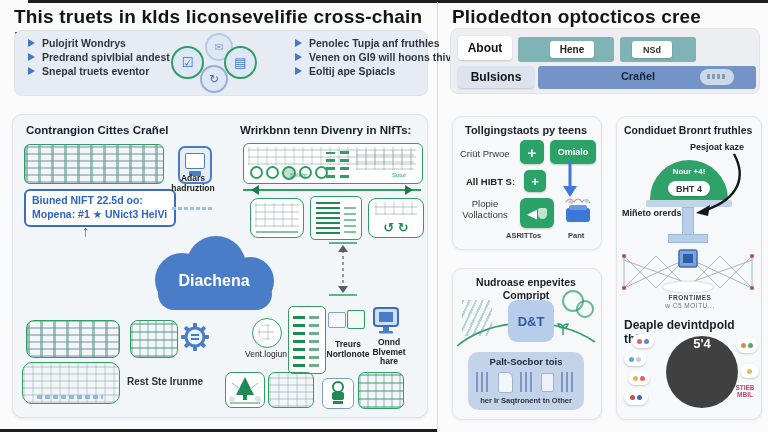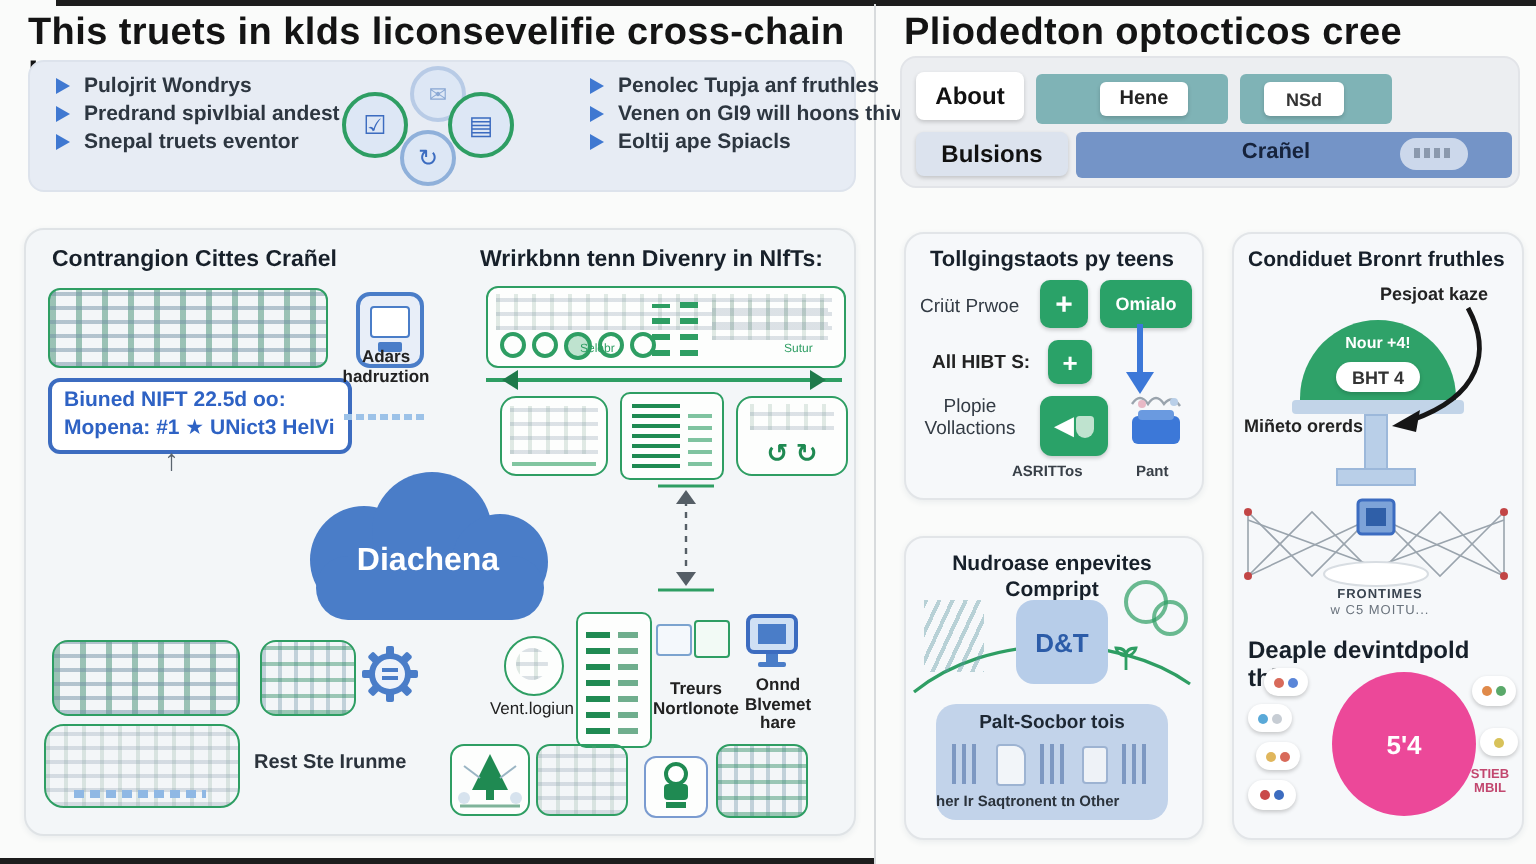--- a/index.html
+++ b/index.html
@@ -348,21 +348,21 @@
         <circle cx="132" cy="46" r="2" fill="#c24545"></circle>
       <ellipse cx="68" cy="45" rx="26" ry="6" fill="#ffffff" stroke="#d8dde2"></ellipse>
       <rect x="59" y="8" width="18" height="17" rx="2" fill="#7da3d8" stroke="#3c6cc0" stroke-width="1.5"></rect>
       <rect x="63" y="12" width="10" height="9" fill="#2f5fa8"></rect>
     </svg>
   </div>
   <div class="abs caps" style="left:640px;top:294px;width:100px;">FRONTIMES</div>
   <div class="abs caps" style="left:640px;top:302px;width:100px;font-weight:normal;color:#6a737d;">w C5 MOITU...</div>
 
   <div class="abs" style="left:624px;top:318px;width:134px;font-weight:bold;font-size:12px;color:#17202a;">Deaple devintdpold thils</div>
-  <div class="abs" style="left:666px;top:336px;width:72px;height:72px;border-radius:50%;background:#ec4899;display:flex;align-items:center;justify-content:center;">
+  <div class="abs" style="left:666px;top:336px;width:72px;height:72px;border-radius:50%;background:#404040;display:flex;justify-content:center;">
     <span style="color:#fff;font-weight:bold;font-size:13px;">5'4</span>
   </div>
   <div class="sat" style="left:632px;top:334px;width:22px;height:14px;">
       <span class="dot" style="background:#d86a5a;"></span>
       <span class="dot" style="background:#5a86d8;"></span>
     </div>
   <div class="sat" style="left:624px;top:352px;width:22px;height:14px;">
       <span class="dot" style="background:#5aa9d8;"></span>
       <span class="dot" style="background:#c7cdd4;"></span>
     </div>
@@ -412,16 +412,16 @@
 
   <div class="abs" style="left:468px;top:352px;width:116px;height:58px;background:#c2d3ea;border-radius:10px;">
     <div style="margin-top:4px;text-align:center;font-weight:bold;font-size:9.5px;color:#1d2733;">Palt-Socbor tois</div>
     <div style="position:absolute;left:8px;top:19px;width:100px;height:22px;display:flex;gap:7px;align-items:center;">
       <div style="width:18px;height:20px;background:repeating-linear-gradient(90deg,#7d98c2 0 2px,transparent 2px 5px);"></div>
       <div style="width:16px;height:19px;background:#f2f5f9;border-radius:2px 6px 2px 2px;border:1px solid #9db3d2;"></div>
       <div style="width:18px;height:20px;background:repeating-linear-gradient(90deg,#7d98c2 0 2px,transparent 2px 5px);"></div>
       <div style="width:14px;height:17px;background:#eef2f7;border:1px solid #9db3d2;border-radius:2px;"></div>
       <div style="width:18px;height:20px;background:repeating-linear-gradient(90deg,#7d98c2 0 2px,transparent 2px 5px);"></div>
     </div>
-    <div style="position:absolute;left:0;top:44px;width:116px;text-align:left;font-size:7.5px;font-weight:bold;color:#2b333c;">her Ir Saqtronent tn Other</div>
+    <div style="position:absolute;left:0;top:44px;width:116px;text-align:center;font-size:7.5px;font-weight:bold;color:#2b333c;">her Ir Saqtronent tn Other</div>
   </div>
 
 </div>
 
 </body></html>

